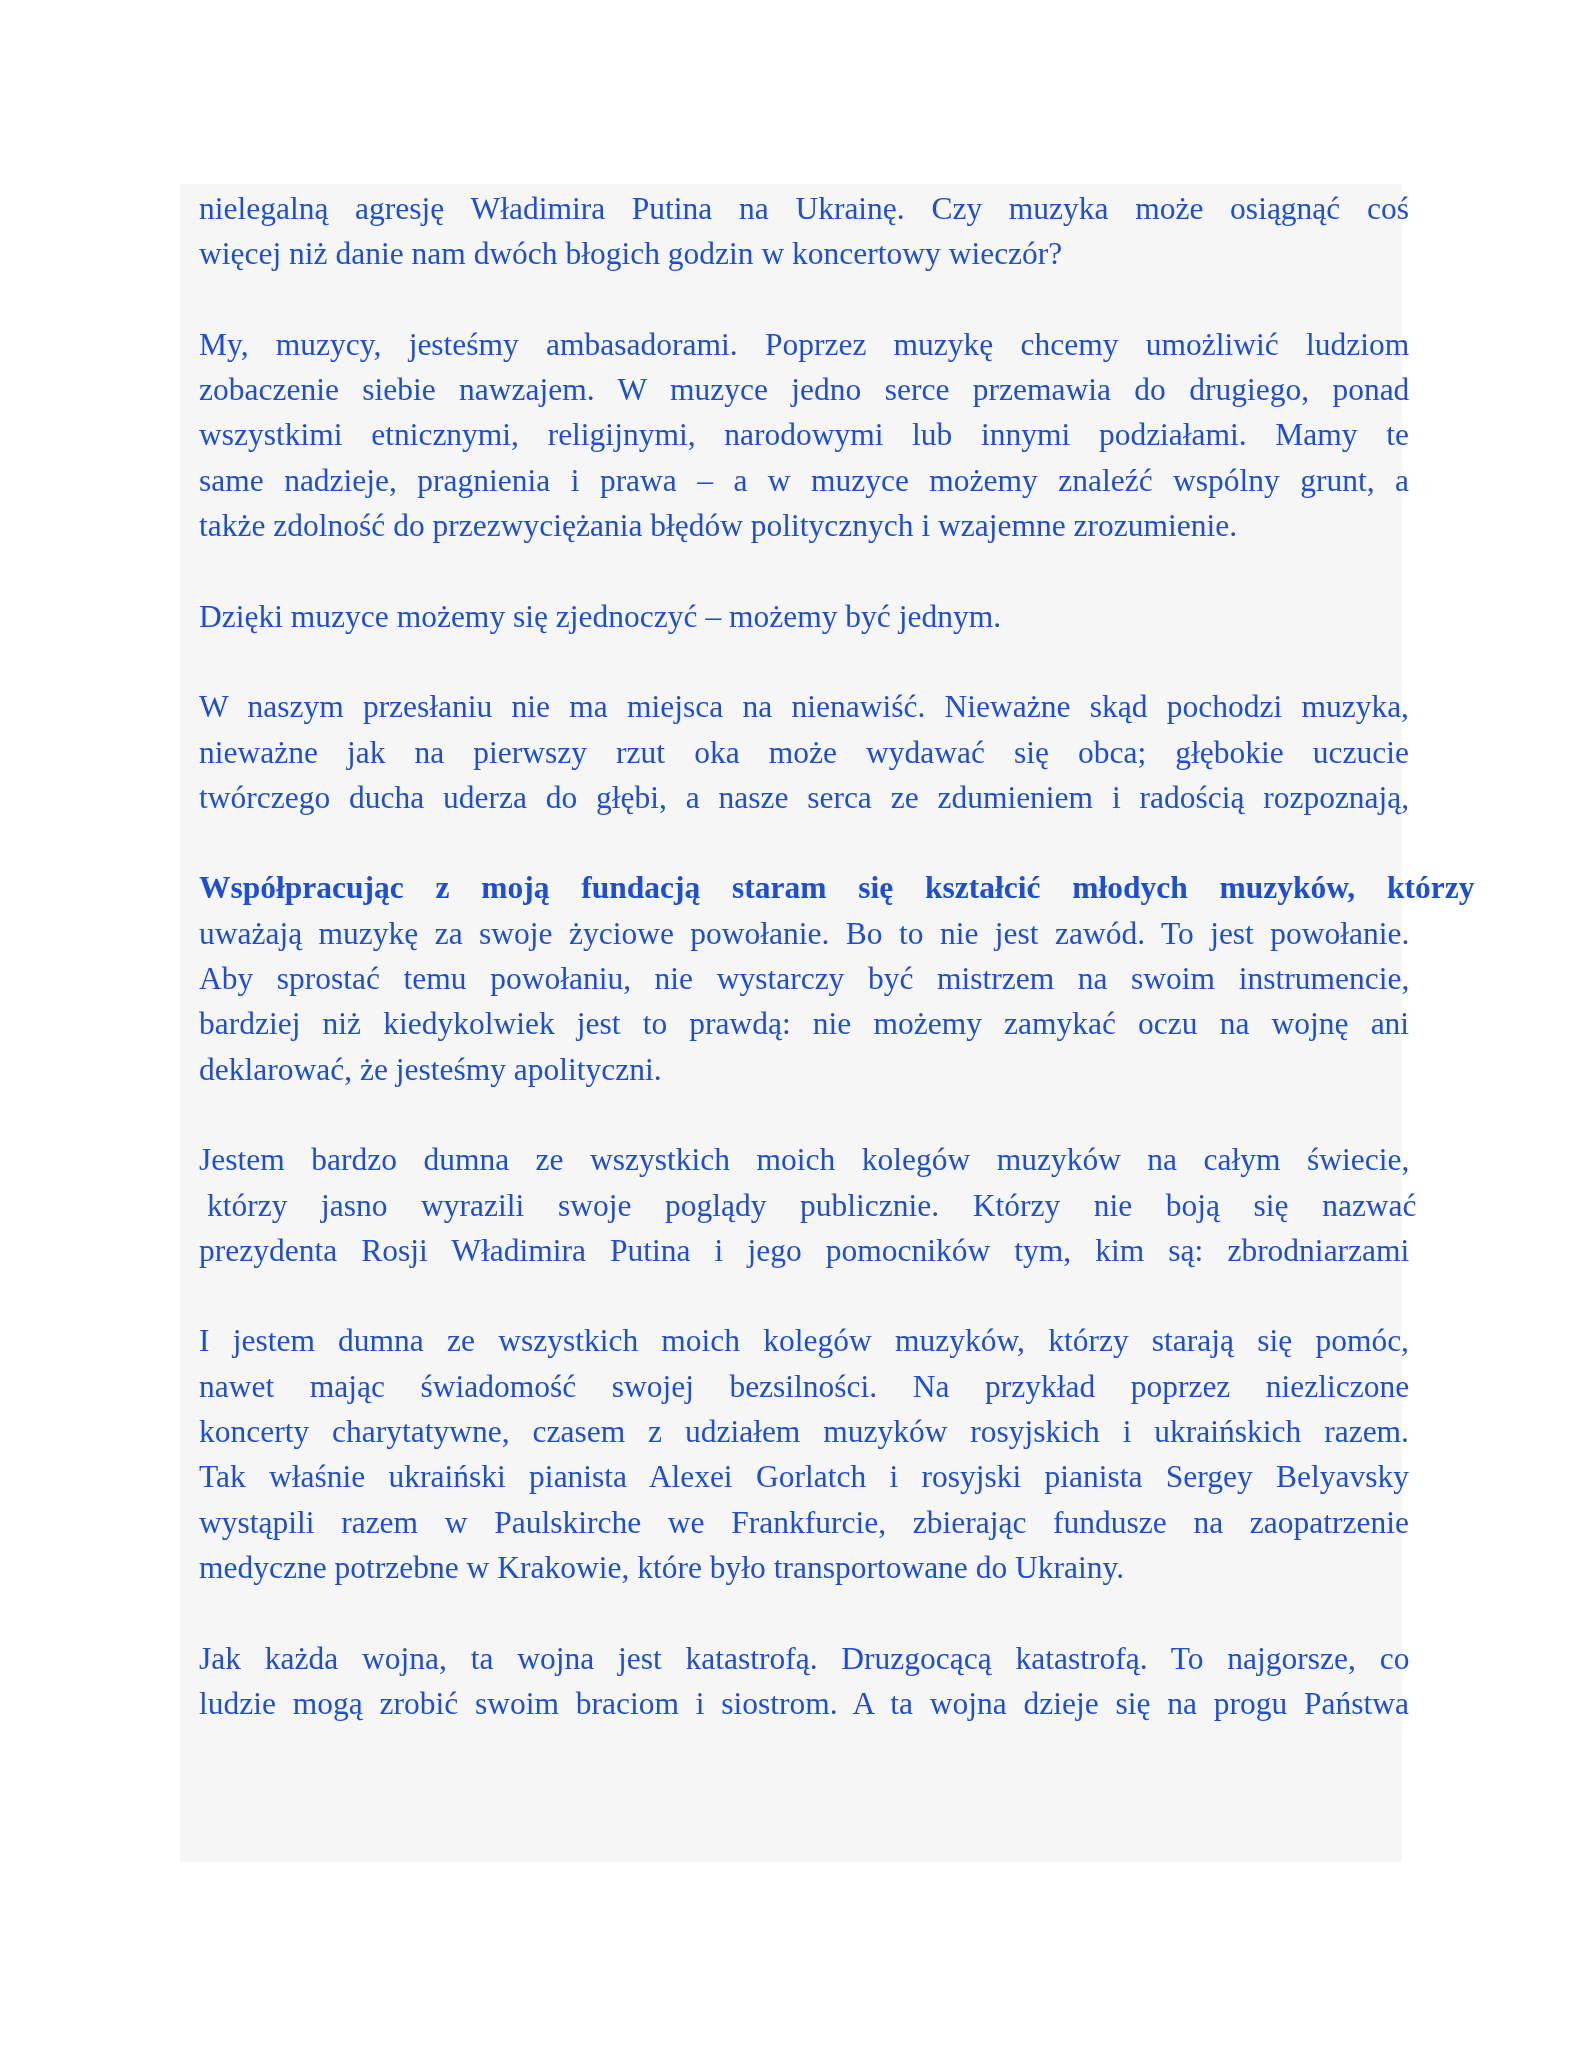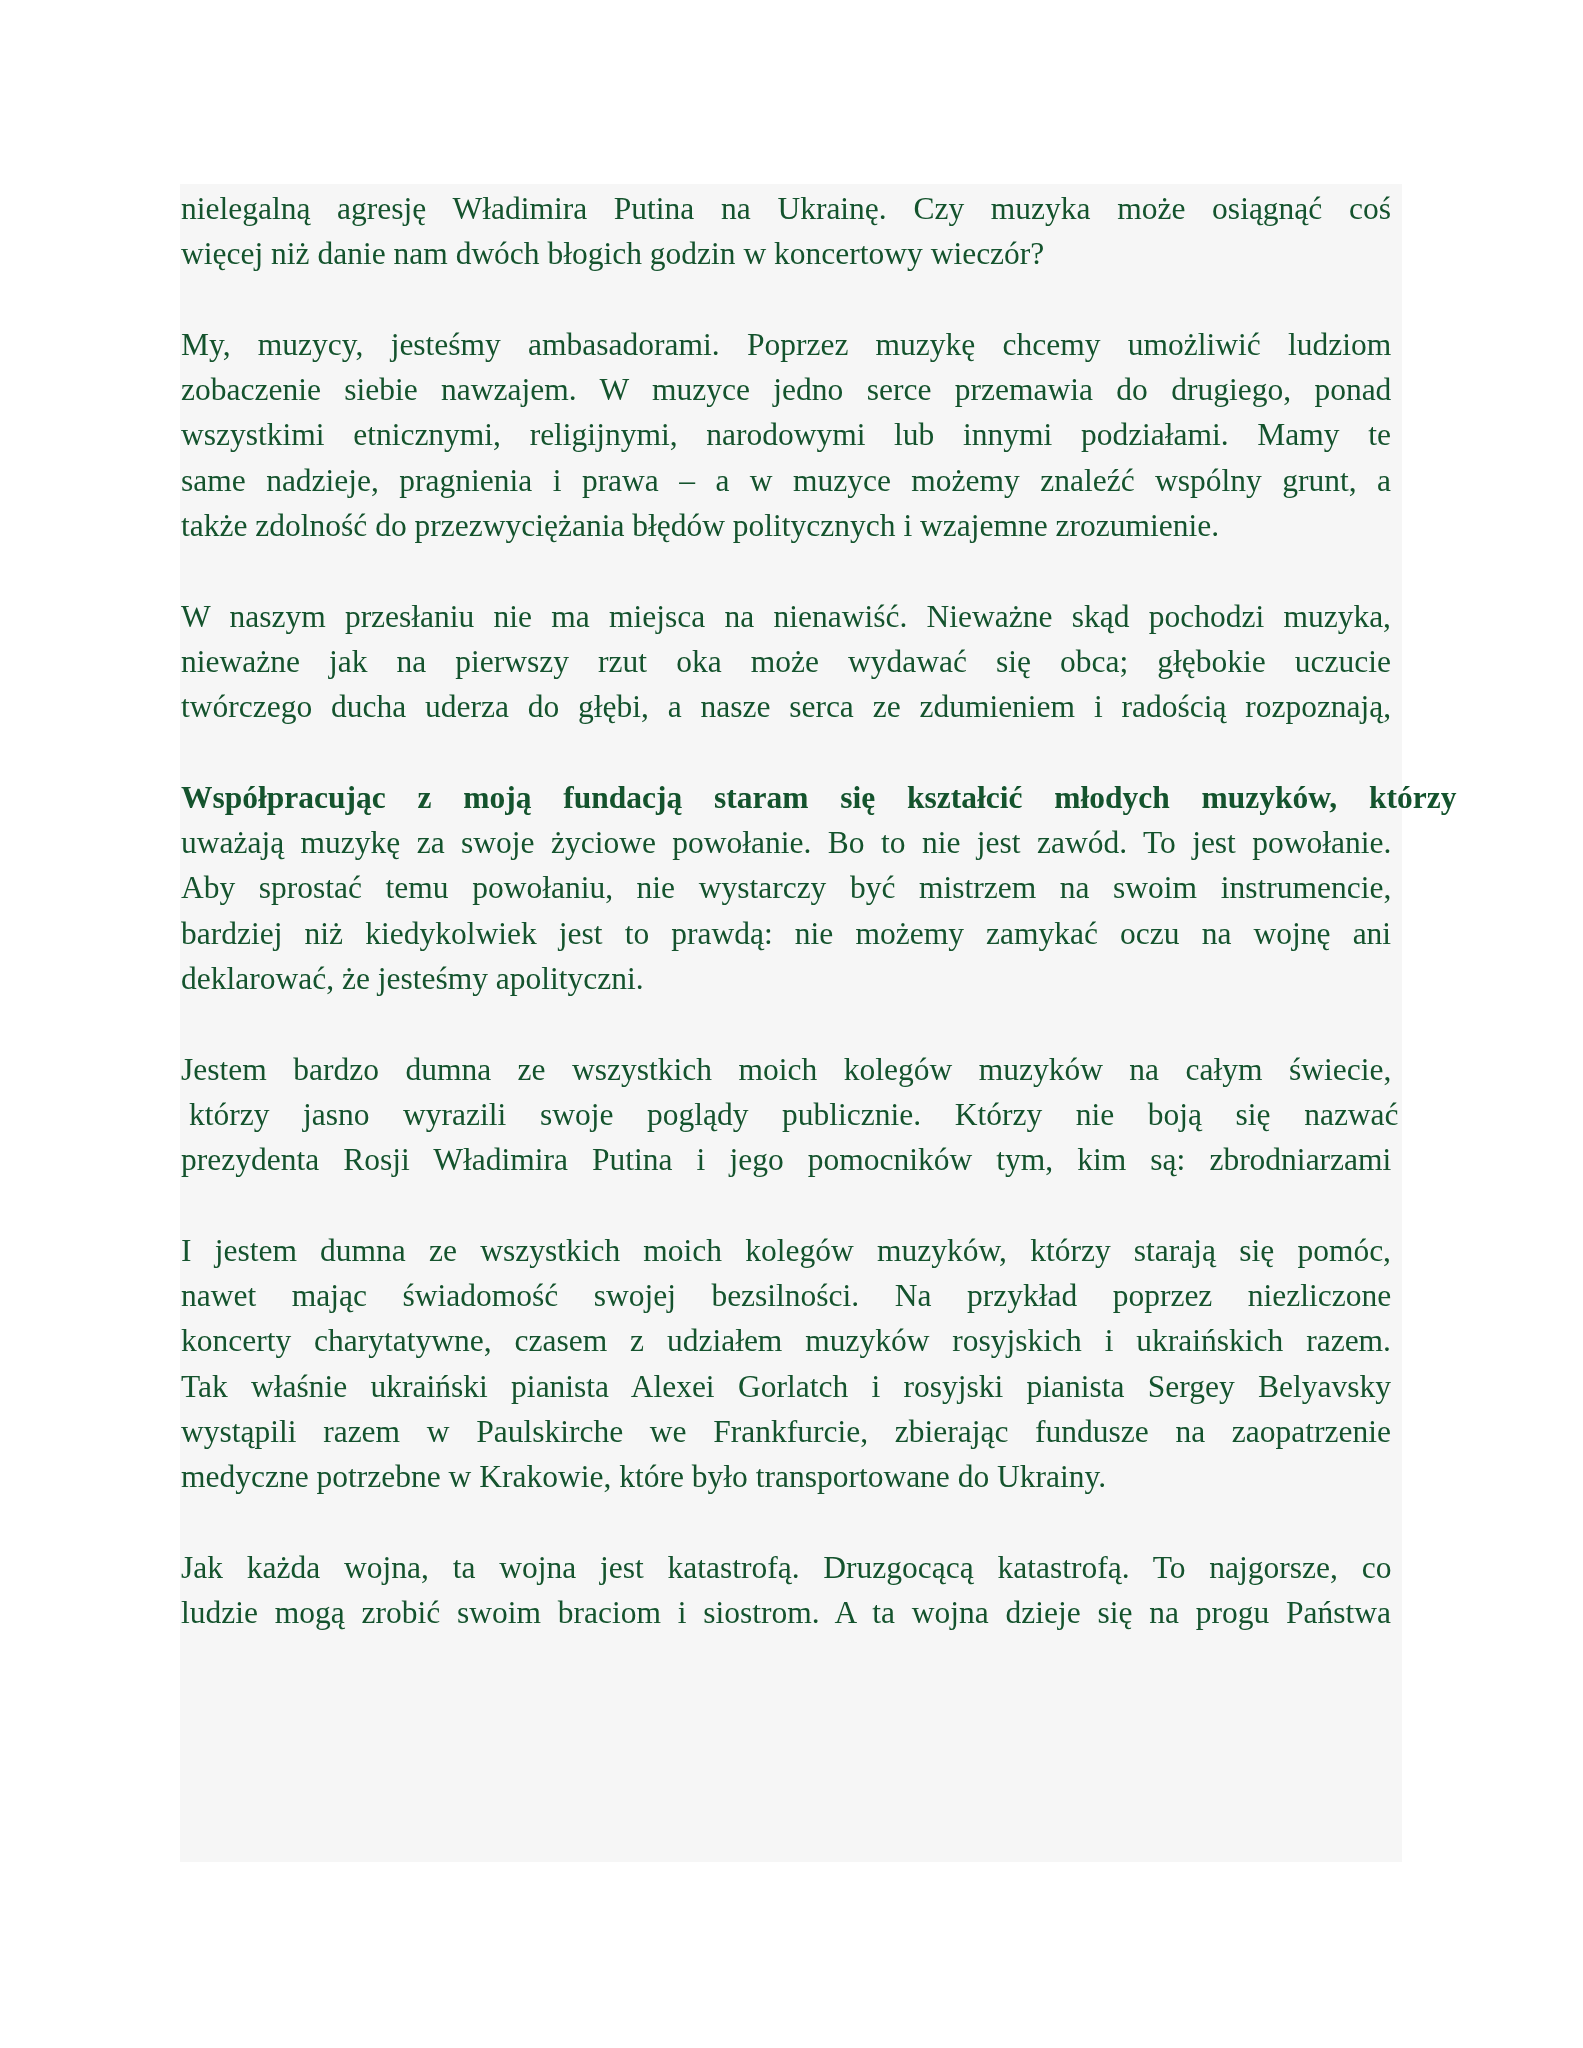--- a/index.html
+++ b/index.html
@@ -16,27 +16,27 @@
     .page-box {
       position: absolute;
       left: 180px;
       top: 184px;
       width: 1222px;
       height: 1678px;
       background: #f6f6f6;
     }
     .text-column {
       position: absolute;
-      left: 181px;
+      left: 199px;
       top: 186px;
       width: 1210px;
       font-family: "Liberation Serif", serif;
       font-size: 31.5px;
       line-height: 45.3px;
-      color: #14532d;
+      color: #1d4ed8;
       text-align: justify;
     }
     .para {
       margin: 0 0 45.3px 0;
       text-align: justify;
       text-align-last: left;
     }
     .para:last-child {
       margin-bottom: 0;
       text-align-last: justify;
@@ -64,20 +64,23 @@
   </p>
 
   <p class="para">
     <span class="line" style="display: block; word-spacing: 19.375px;">My, muzycy, jesteśmy ambasadorami. Poprzez muzykę chcemy umożliwić ludziom</span>
     <span class="line" style="display: block; word-spacing: 15.5px;">zobaczenie siebie nawzajem. W muzyce jedno serce przemawia do drugiego, ponad</span>
     <span class="line" style="display: block; word-spacing: 20.75px;">wszystkimi etnicznymi, religijnymi, narodowymi lub innymi podziałami. Mamy te</span>
     <span class="line" style="display: block; word-spacing: 12.5385px;">same nadzieje, pragnienia i prawa – a w muzyce możemy znaleźć wspólny grunt, a</span>
     <span class="line last" style="display: block;">także zdolność do przezwyciężania błędów politycznych i wzajemne zrozumienie.</span>
   </p>
 
+  <p class="para">
+    <span class="line last" style="display: block;">Dzięki muzyce możemy się zjednoczyć – możemy być jednym.</span>
+  </p>
 
   <p class="para">
     <span class="line" style="display: block; word-spacing: 11.3636px;">W naszym przesłaniu nie ma miejsca na nienawiść. Nieważne skąd pochodzi muzyka,</span>
     <span class="line" style="display: block; word-spacing: 21.1818px;">nieważne jak na pierwszy rzut oka może wydawać się obca; głębokie uczucie</span>
     <span class="line" style="display: block; word-spacing: 10.9167px;">twórczego ducha uderza do głębi, a nasze serca ze zdumieniem i radością rozpoznają,</span>
   </p>
 
   <p class="para">
     <span class="line" style="display: block; word-spacing: 23.8889px; font-weight: bold;">Współpracując z moją fundacją staram się kształcić młodych muzyków, którzy</span>
     <span class="line" style="display: block; word-spacing: 8.53846px;">uważają muzykę za swoje życiowe powołanie. Bo to nie jest zawód. To jest powołanie.</span>

